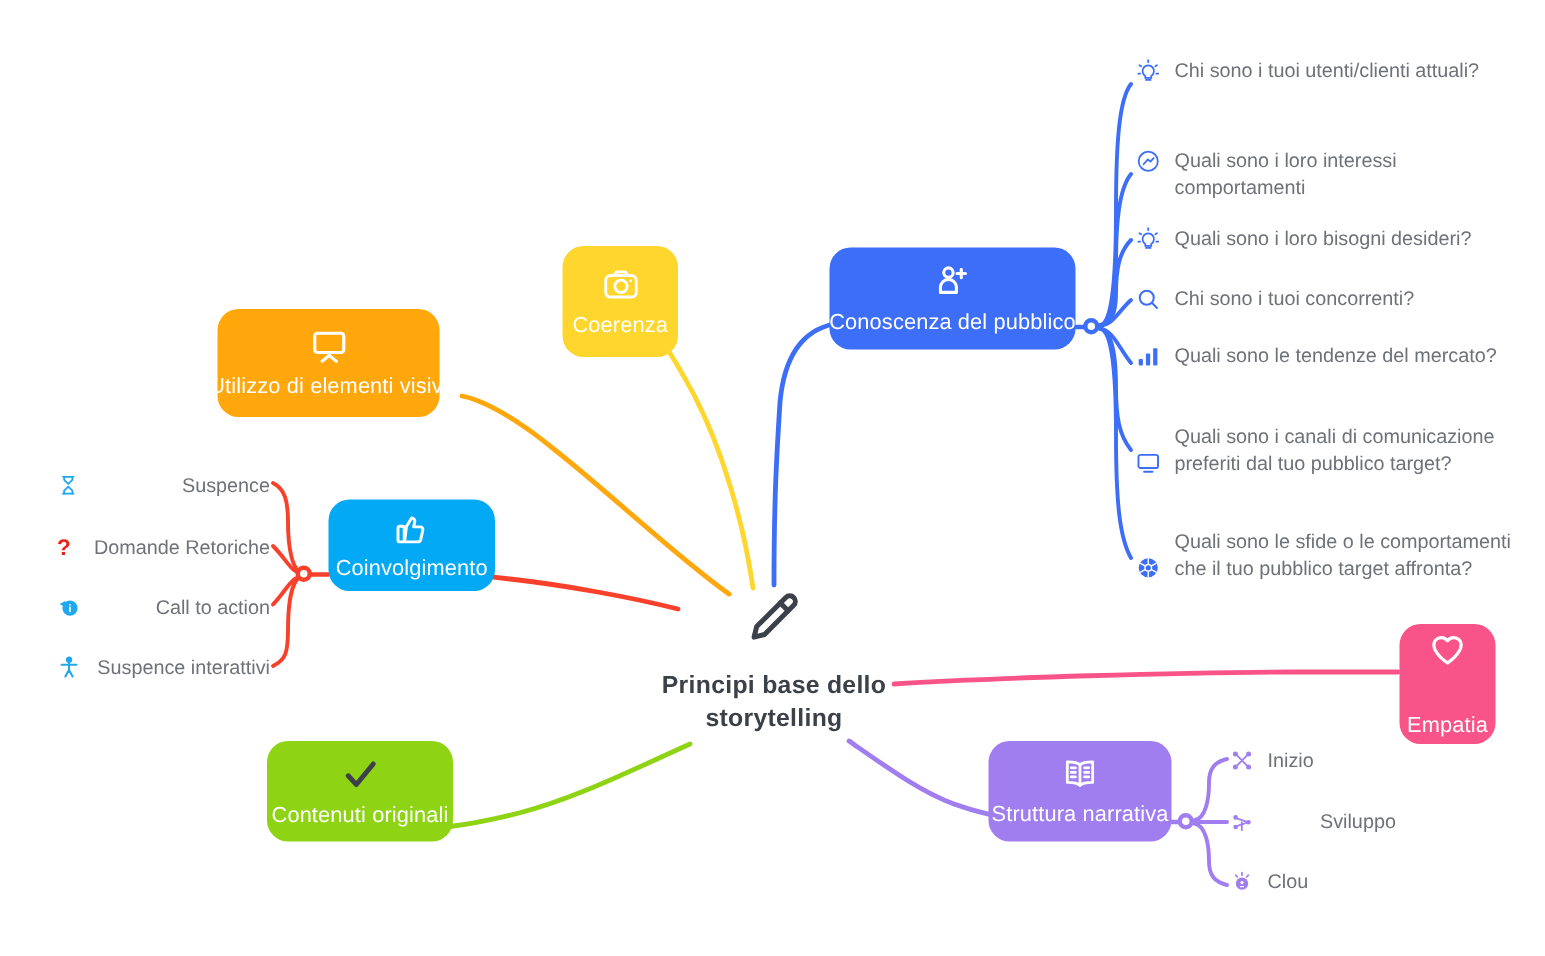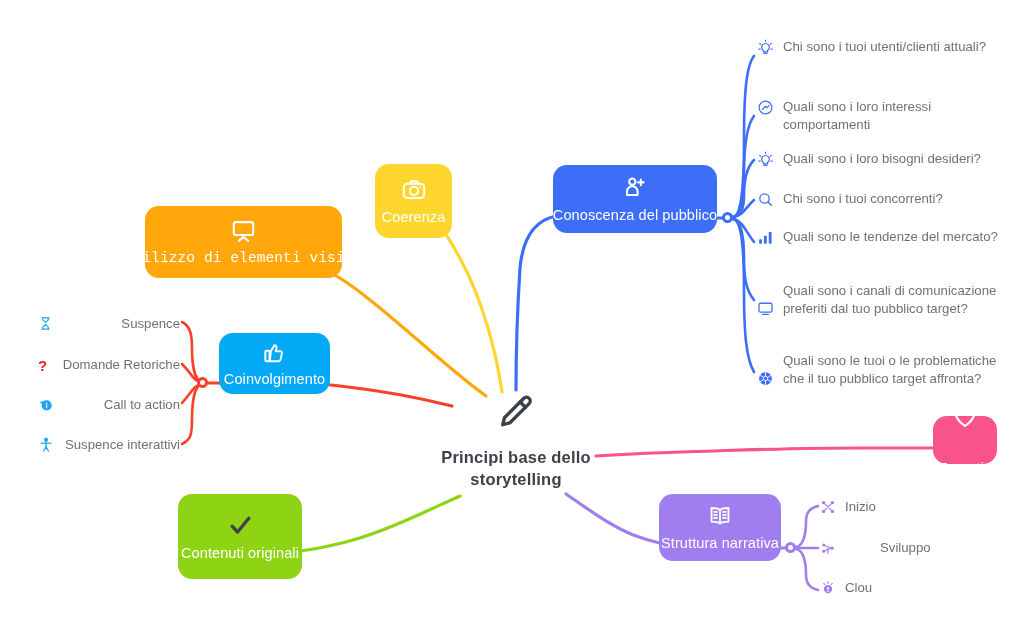--- a/index.html
+++ b/index.html
@@ -163,63 +163,63 @@
       <svg width="26" height="26" viewBox="0 0 24 24" fill="none" stroke="#ffffff" stroke-width="1.8" stroke-linecap="round" stroke-linejoin="round">
         <rect x="2.6" y="6.2" width="18.8" height="13.2" rx="3"></rect>
         <circle cx="12" cy="12.8" r="3.8"></circle>
         <path d="M7.8 6.2l1.5-2.3h5.4l1.5 2.3"></path>
         <circle cx="18" cy="9.4" r="0.85" fill="#ffffff" stroke="none"></circle>
       </svg>
     </span>
     <span class="node-label">Coerenza</span>
   </div>
 
-  <div class="node" style="left:145px; top:206px; width:197px; height:72px; background:#FFA70B;font-family:Liberation Mono, monospace;">
+  <div class="node" style="left:145px; top:206px; width:148px; height:72px; background:#FFA70B;">
     <span class="node-icon">
       <svg width="27" height="27" viewBox="0 0 24 24" fill="none" stroke="#ffffff" stroke-width="1.9" stroke-linecap="round" stroke-linejoin="round">
         <rect x="3.4" y="4.6" width="17.2" height="11.4" rx="1.6"></rect>
         <path d="M12 16v1.6"></path>
         <path d="M7.8 21.2l4.2-3.4 4.2 3.4"></path>
       </svg>
     </span>
     <span class="node-label">Utilizzo di elementi visivi</span>
   </div>
 
   <div class="node" style="left:219px; top:333px; width:111px; height:61px; background:#03A9F4;">
     <span class="node-icon">
       <svg width="25" height="25" viewBox="0 0 24 24" fill="none" stroke="#ffffff" stroke-width="1.9" stroke-linecap="round" stroke-linejoin="round">
         <path d="M7.4 20.4h8.4a2 2 0 0 0 2-1.6l1.3-6a1.7 1.7 0 0 0-1.7-2h-4.2l.7-3.1a2.1 2.1 0 0 0-2-2.6l-3.3 5.4z"></path>
         <rect x="3.2" y="10.4" width="4" height="10" rx="1.2"></rect>
       </svg>
     </span>
     <span class="node-label">Coinvolgimento</span>
   </div>
 
-  <div class="node" style="left:178px; top:494px; width:124px; height:85px; background:#8FD414;">
+  <div class="node" style="left:178px; top:494px; width:124px; height:67px; background:#8FD414;">
     <span class="node-icon">
       <svg width="27" height="27" viewBox="0 0 24 24" fill="none" stroke="#3b4049" stroke-width="2.9" stroke-linecap="round" stroke-linejoin="round">
         <path d="M4.6 12.6l4.8 5.2L19.4 5.6"></path>
       </svg>
     </span>
     <span class="node-label">Contenuti originali</span>
   </div>
 
   <div class="node" style="left:659px; top:494px; width:122px; height:67px; background:#A17EF0;">
     <span class="node-icon">
       <svg width="26" height="26" viewBox="0 0 24 24" fill="none" stroke="#ffffff" stroke-width="1.7" stroke-linecap="round" stroke-linejoin="round">
         <path d="M12 6.4C10.4 5 8.4 4.5 4.2 4.6v12.6c4.2-.1 6.2.4 7.8 1.8 1.6-1.4 3.6-1.9 7.8-1.8V4.6C15.6 4.5 13.6 5 12 6.4z"></path>
         <path d="M12 6.4v12.6"></path>
         <path d="M6.6 8.2h2.6M6.6 11h2.6M6.6 13.8h2.6"></path>
         <path d="M14.8 8.2h2.6M14.8 11h2.6M14.8 13.8h2.6"></path>
       </svg>
     </span>
     <span class="node-label">Struttura narrativa</span>
   </div>
 
-  <div class="node" style="left:933px; top:416px; width:64px; height:48px; background:#F9548A;gap:24px;">
+  <div class="node" style="left:933px; top:416px; width:64px; height:80px; background:#F9548A;gap:24px;">
     <span class="node-icon">
       <svg width="26" height="26" viewBox="0 0 24 24" fill="none" stroke="#ffffff" stroke-width="2" stroke-linecap="round" stroke-linejoin="round">
         <path d="M12 20.2S3.6 14.8 3.6 9.3a4.6 4.6 0 0 1 8.4-2.6 4.6 4.6 0 0 1 8.4 2.6c0 5.5-8.4 10.9-8.4 10.9z"></path>
       </svg>
     </span>
     <span class="node-label">Empatia</span>
   </div>
 
   <div class="leaf" style="left:757px; top:38px; width:262px;">
     <span class="leaf-icon">
@@ -287,21 +287,21 @@
   <div class="leaf" style="left:757px; top:352px; width:262px;">
     <span class="leaf-icon" style="margin-top:18px;">
       <svg width="17" height="17" viewBox="0 0 24 24" fill="#3D6EF7" stroke="none">
         <circle cx="12" cy="12" r="9"></circle>
         <g stroke="#ffffff" stroke-width="1.3" fill="none">
           <circle cx="12" cy="12" r="3.1"></circle>
           <path d="M12 3v5.9M12 15.1V21M4.3 7.6l5.1 2.9M14.6 13.5l5.1 2.9M19.7 7.6l-5.1 2.9M9.4 13.5l-5.1 2.9"></path>
         </g>
       </svg>
     </span>
-    <span class="leaf-text">Quali sono le tuoi o le problematiche che il tuo pubblico target affronta?</span>
+    <span class="leaf-text">Quali sono le sfide o le comportamenti che il tuo pubblico target affronta?</span>
   </div>
 
   <div class="leaf rtl" style="left:38px; top:315px; width:142px; justify-content:flex-start;">
     <span class="leaf-text" style="flex:1 1 auto;">Suspence</span>
     <span class="leaf-icon">
       <svg width="15" height="15" viewBox="0 0 24 24" fill="none" stroke="#1FA8F0" stroke-width="1.9" stroke-linecap="round" stroke-linejoin="round">
         <path d="M6.4 3h11.2M6.4 21h11.2"></path>
         <path d="M7.6 3v3.2L12 10.6l4.4-4.4V3"></path>
         <path d="M7.6 21v-3.2L12 13.4l4.4 4.4V21"></path>
       </svg>

